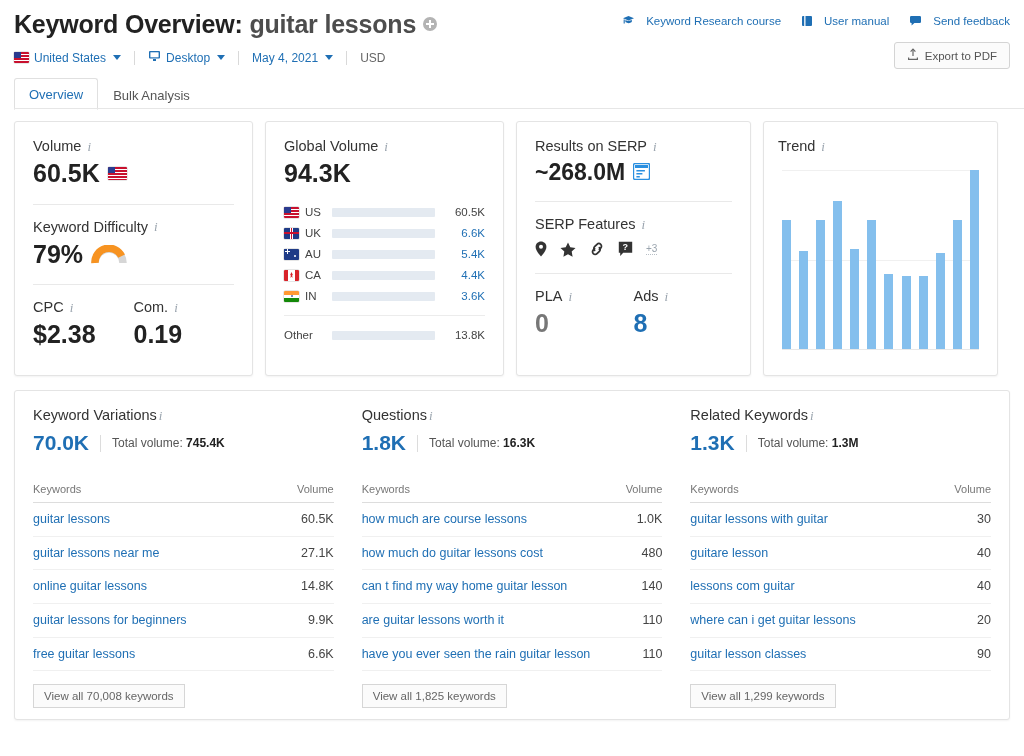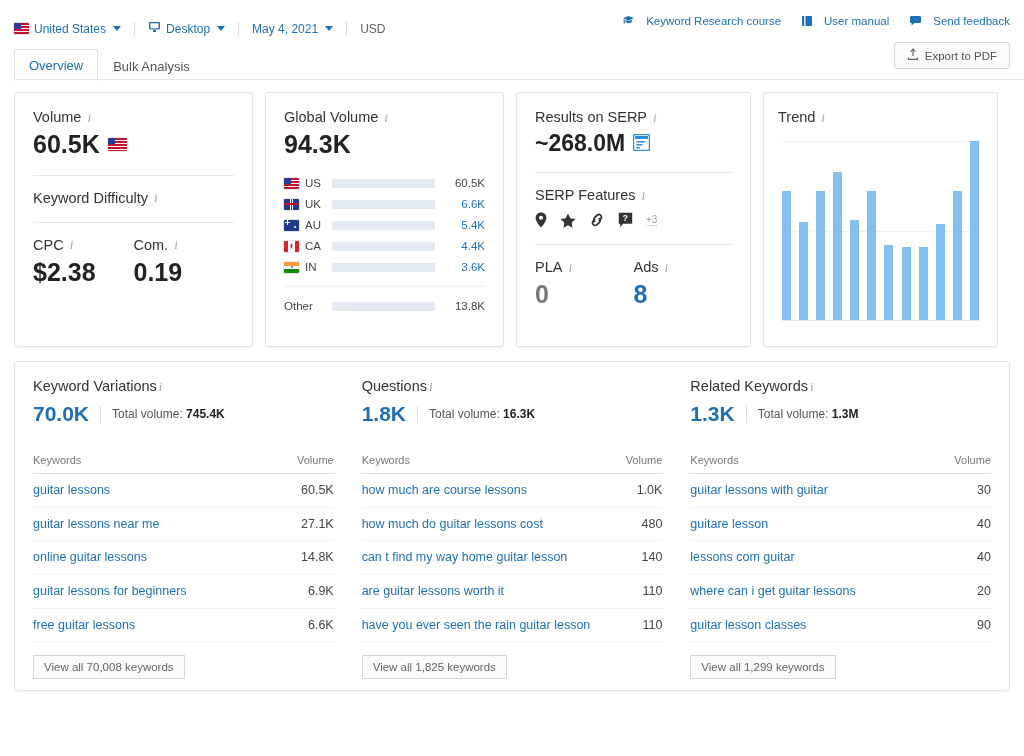--- a/index.html
+++ b/index.html
@@ -182,20 +182,27 @@
     border: 1px solid #d6d6d6; border-radius: 0; background: #fbfbfb;
     font-size: 11.5px; color: #666666; padding: 5px 10px; cursor: pointer;
   }
 </style>
 </head>
 <body>
 
 <div class="page">
 
   <div class="header">
+    <div class="title-row">
+      <div class="page-title">
+        <span>Keyword Overview:</span>
+        <span class="kw">guitar lessons</span>
+      </div>
+      <span class="add-circle"></span>
+    </div>
 
     <div class="head-links">
       <div class="hl">
         <span>
           <svg width="13" height="12" viewBox="0 0 13 12">
               <path d="M1 3.2 L6.5 1 L12 3.2 L6.5 5.4 Z" fill="#1f6fb4"></path>
               <path d="M2.2 4.4 v4.2" stroke="#1f6fb4" stroke-width="1.1" fill="none"></path>
               <path d="M3.4 4.9 c2.6 1.3 4.6 1.1 6.4-.2 v2.4 c-2 1.5-4.3 1.4-6.4 0 z" fill="#1f6fb4"></path>
             </svg>
         </span>
@@ -279,20 +286,29 @@
       <div class="metric-value">
         <span>60.5K</span>
         <span class="flag-us" style="width:19px;height:13px;"></span>
       </div>
 
       <div class="hr"></div>
 
       <div class="metric-label">
         <span>Keyword Difficulty</span>
         <span class="info-i">i</span>
+      </div>
+      <div class="metric-value">
+        <span>79%</span>
+        <span class="gauge">
+          <svg width="36" height="19" viewBox="0 0 36 19">
+            <path d="M4 18 A14 14 0 0 1 32 18" stroke="#d6d6d6" stroke-width="7.5" fill="none" stroke-linecap="butt"></path>
+            <path d="M4 18 A14 14 0 0 1 30.6 11.2" stroke="#f79321" stroke-width="7.5" fill="none" stroke-linecap="butt"></path>
+          </svg>
+        </span>
       </div>
 
       <div class="hr"></div>
 
       <div class="twocol">
         <div>
           <div class="metric-label">
             <span>CPC</span>
             <span class="info-i">i</span>
           </div>
@@ -491,21 +507,21 @@
             <tr>
               <td class="k">guitar lessons near me</td>
               <td class="v">27.1K</td>
             </tr>
             <tr>
               <td class="k">online guitar lessons</td>
               <td class="v">14.8K</td>
             </tr>
             <tr>
               <td class="k">guitar lessons for beginners</td>
-              <td class="v">6.9K</td>
+              <td class="v">9.9K</td>
             </tr>
             <tr>
               <td class="k">free guitar lessons</td>
               <td class="v">6.6K</td>
             </tr>
           </tbody>
         </table><span class="view-all">View all 70,008 keywords</span></div>
       <div class="bcol"><div class="b-title">
           <span>Questions</span>
           <span class="info-i">i</span>

